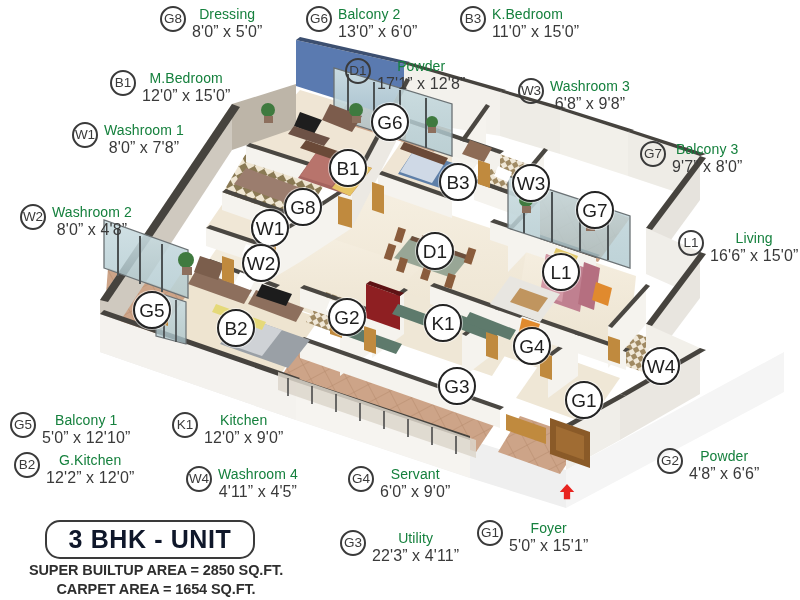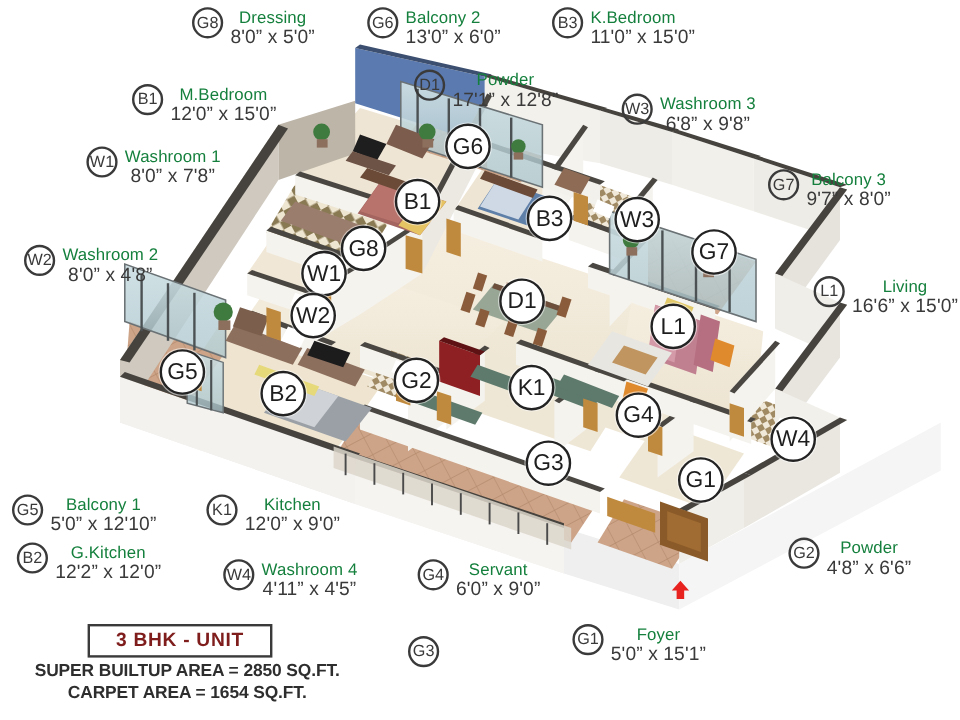--- a/index.html
+++ b/index.html
@@ -30,23 +30,23 @@
     background:#ffffff;border:2.6px solid #232323;
     display:flex;align-items:center;justify-content:center;
     font-size:19px;color:#1e1e1e;box-sizing:border-box;
     transform:translate(-50%,-50%);line-height:1;
     box-shadow:0 0 0 1px rgba(255,255,255,.55);
   }
 
   
   #summary{position:absolute;left:0;top:520px;width:300px;text-align:center;}
   .unit-pill{
-    display:inline-block;border:2.4px solid #3a3a3a;border-radius:0;
-    padding:3px 22px;font-size:16px;font-weight:bold;letter-spacing:.6px;
-    color:#7f1d1d;
+    display:inline-block;border:2.4px solid #3a3a3a;border-radius:15px;
+    padding:3px 22px;font-size:25px;font-weight:bold;letter-spacing:.6px;
+    color:#0f172a;
   }
   .area-line{font-size:14.5px;font-weight:bold;color:#2e2e2e;letter-spacing:-.1px;margin-top:3px;margin-left:12px;}
 
   
   #entry-arrow{position:absolute;left:558px;top:483px;width:18px;height:18px;}
 
   
   #plan{position:absolute;left:0;top:0;width:800px;height:600px;}
 </style>
 </head>
@@ -490,20 +490,24 @@
       </div>
       <div class="callout al-c" style="left: 477px; top: 520px;">
         <div class="badge">G1</div>
         <div class="ctext">
           <div class="cname">Foyer</div>
           <div class="cdim">5'0” x 15'1”</div>
         </div>
       </div>
       <div class="callout al-c" style="left: 340px; top: 530px;">
         <div class="badge">G3</div>
+        <div class="ctext">
+          <div class="cname">Utility</div>
+          <div class="cdim">22'3” x 4'11”</div>
+        </div>
       </div>
     </div>
 
   <div id="marker-layer">
       <div class="marker" style="left: 390px; top: 122px;">G6</div>
       <div class="marker" style="left: 348px; top: 168px;">B1</div>
       <div class="marker" style="left: 458px; top: 182px;">B3</div>
       <div class="marker" style="left: 531px; top: 183px;">W3</div>
       <div class="marker" style="left: 595px; top: 210px;">G7</div>
       <div class="marker" style="left: 303px; top: 207px;">G8</div>

